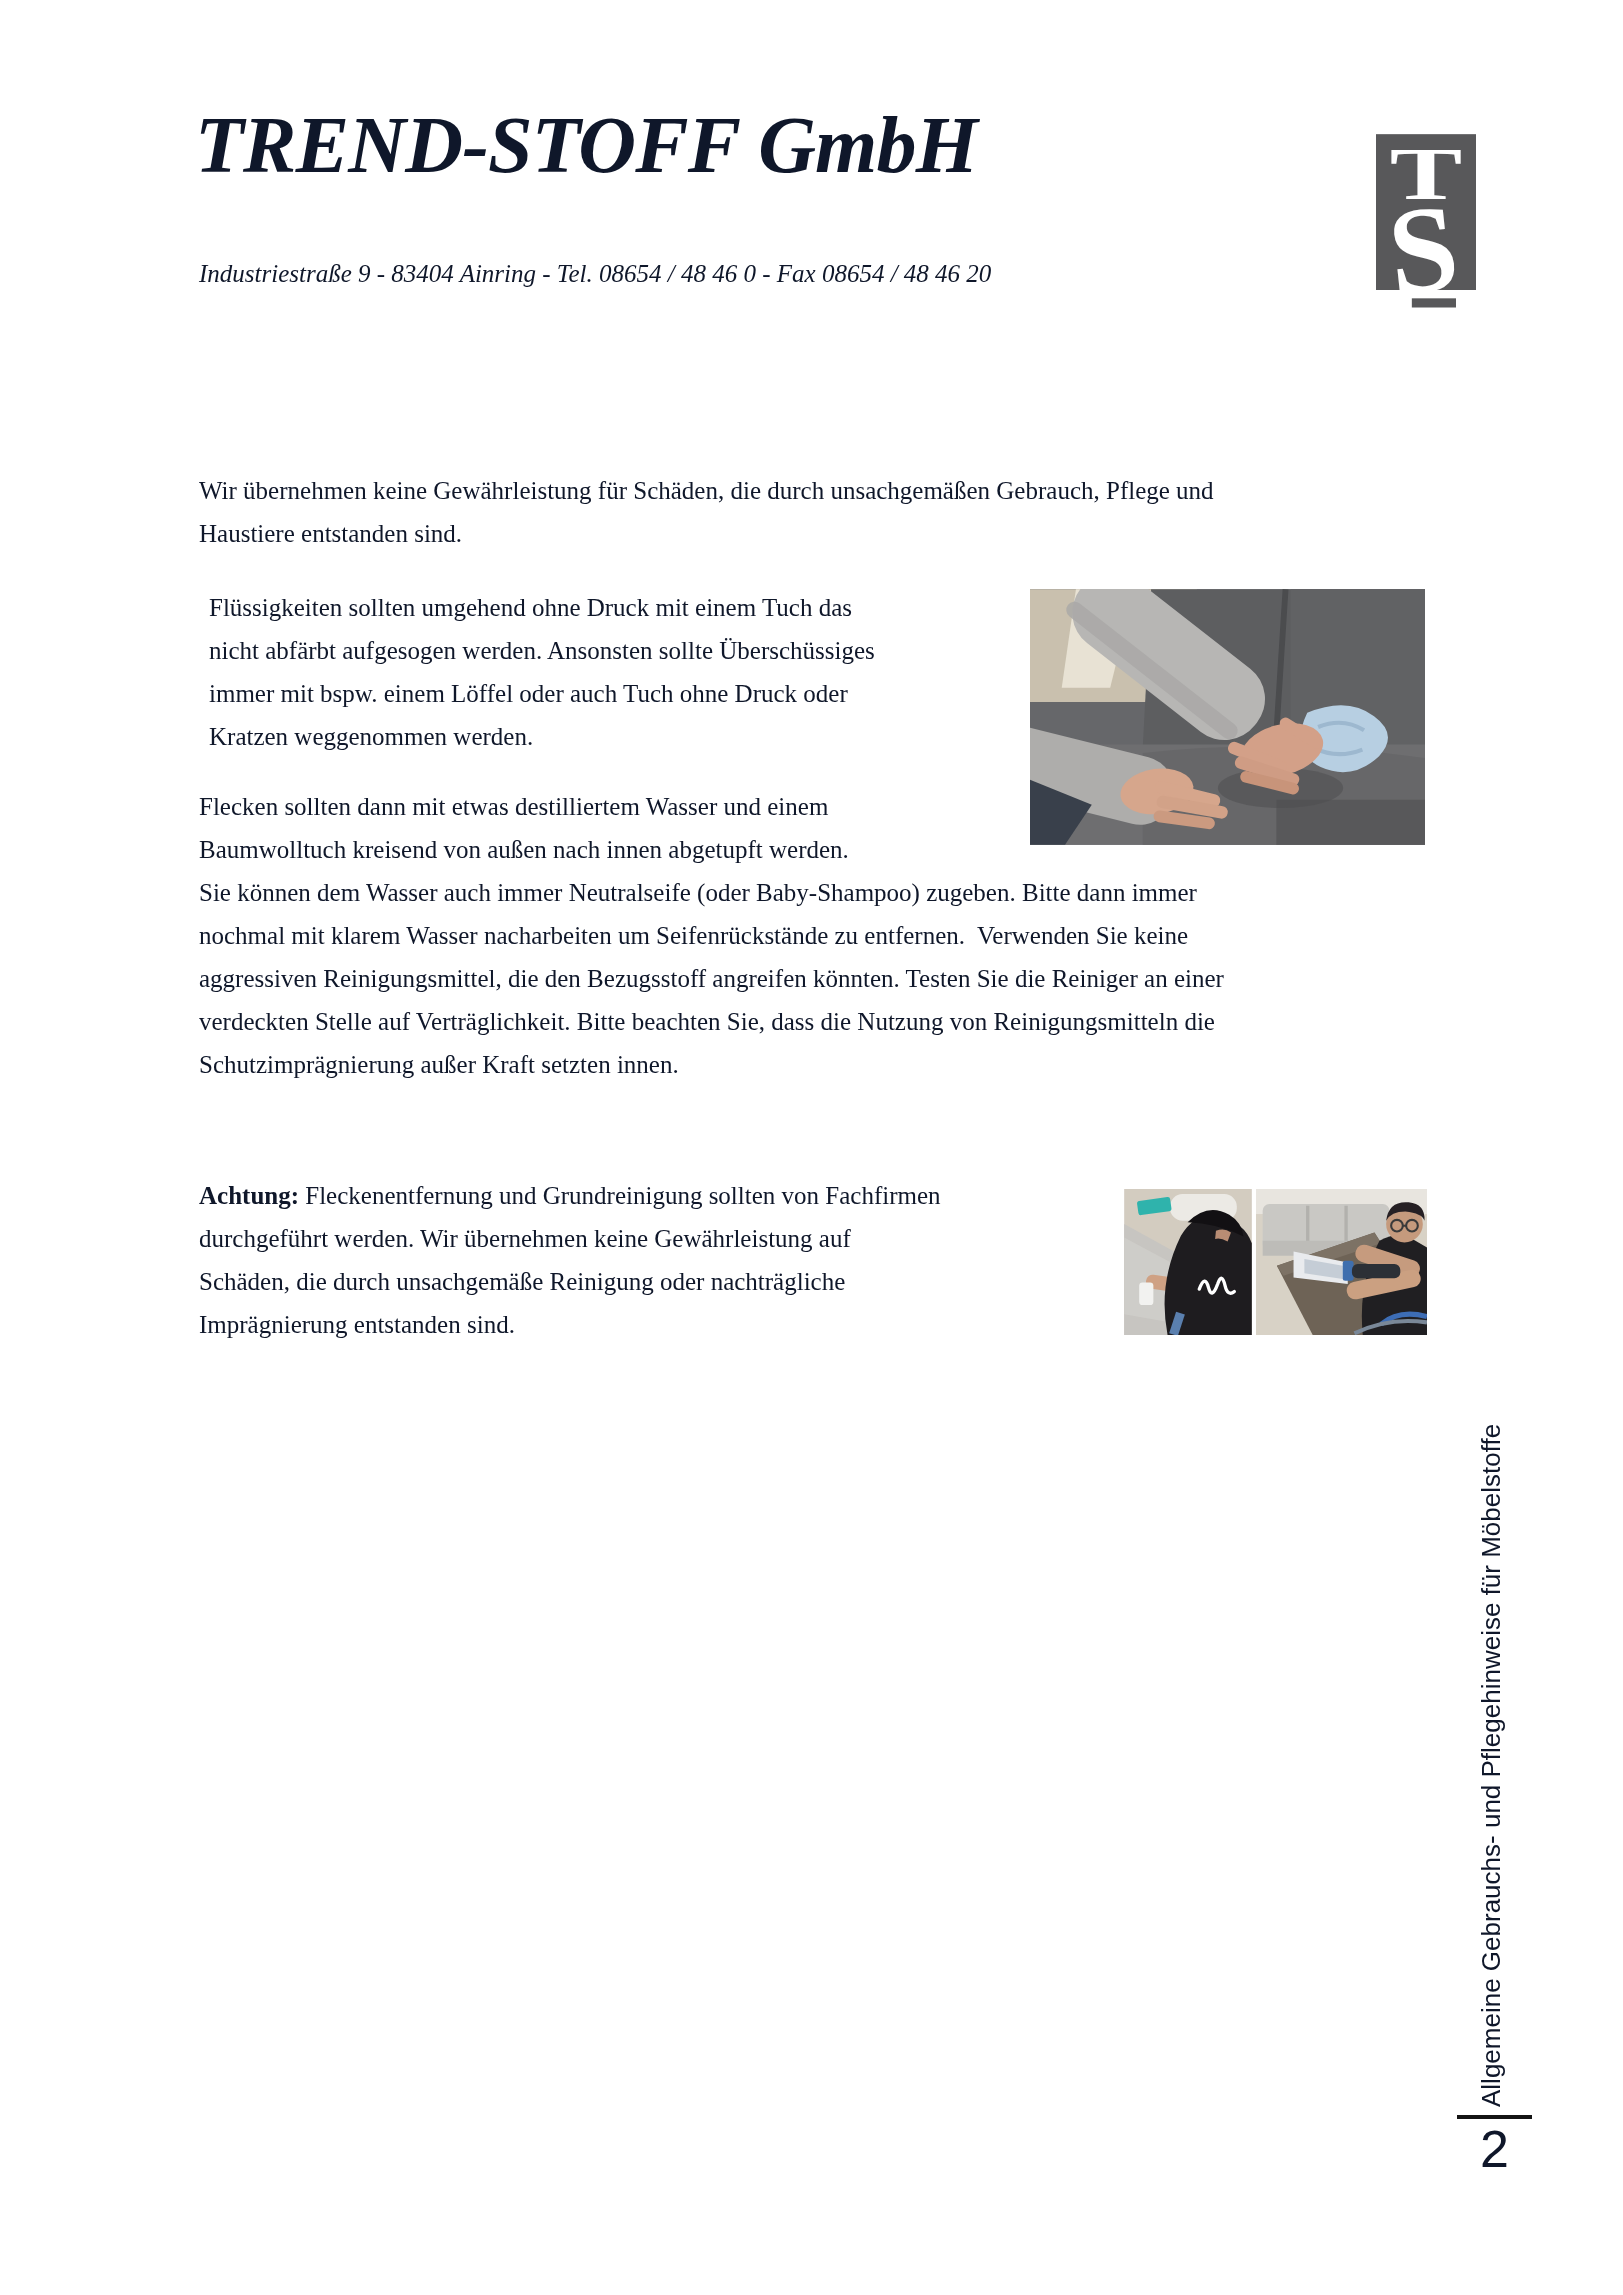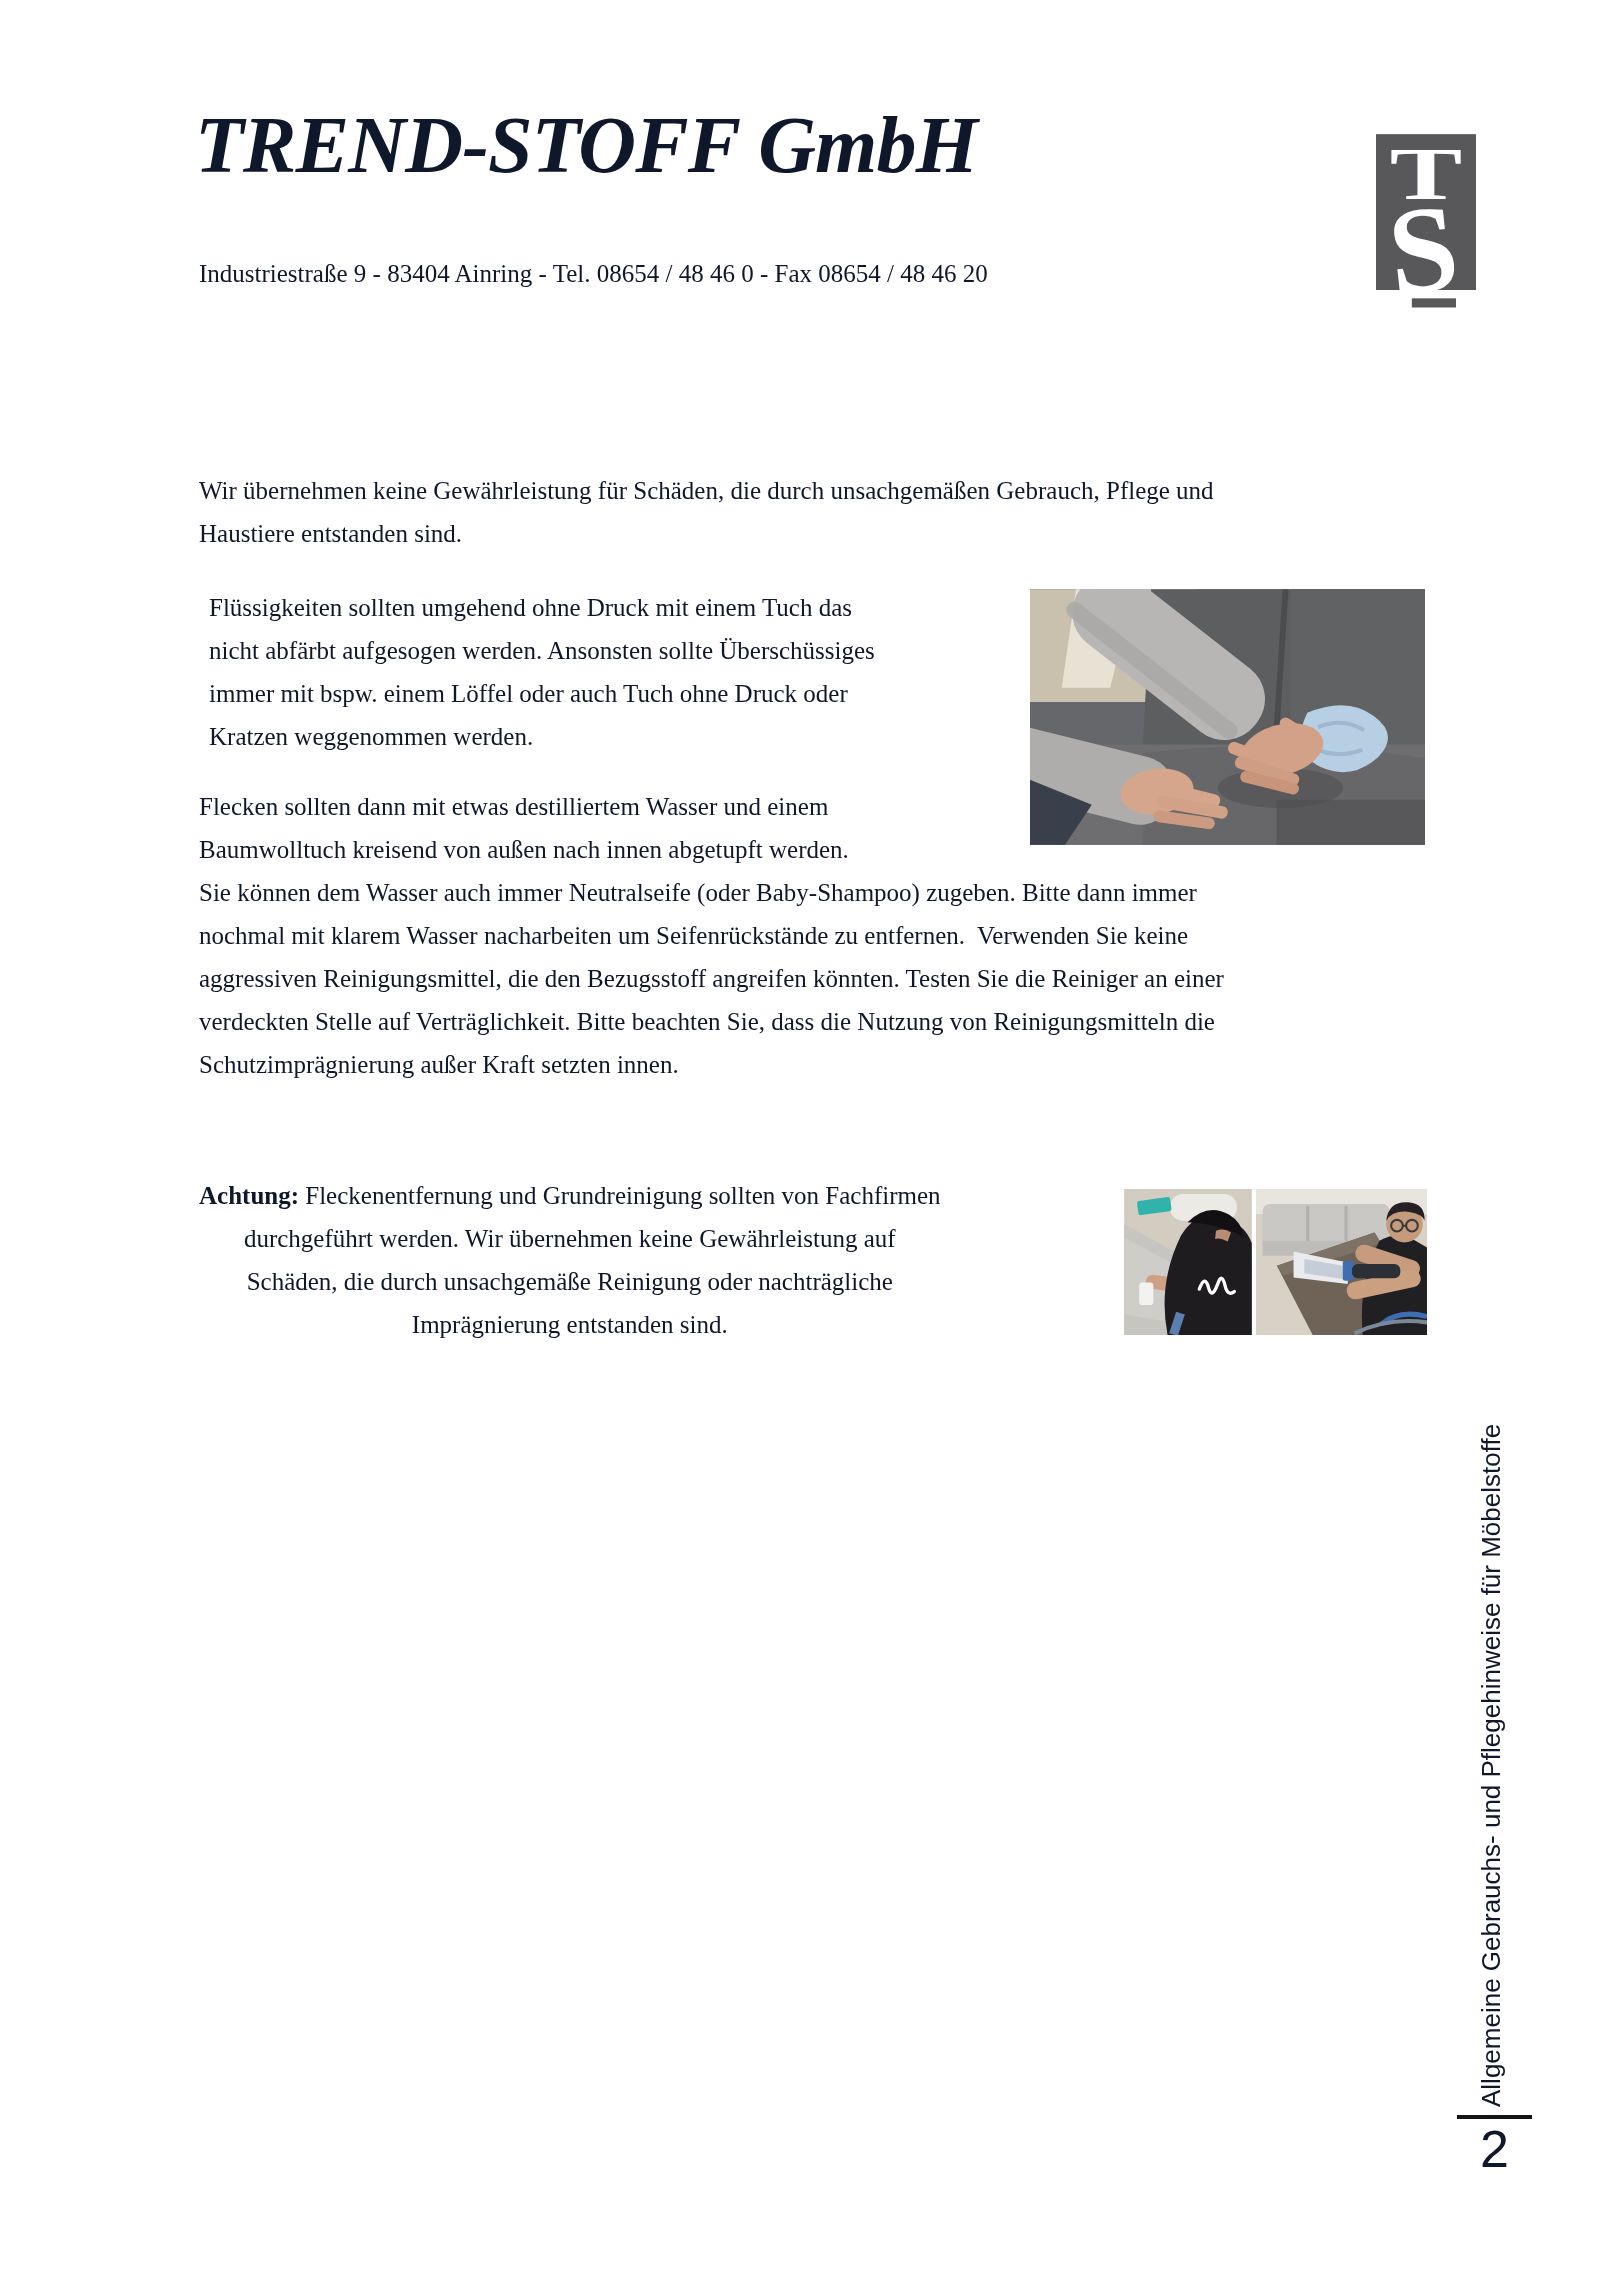--- a/index.html
+++ b/index.html
@@ -4,21 +4,21 @@
 <style>
   html,body{margin:0;padding:0;background:#ffffff;}
   .page{position:relative;width:1624px;height:2295px;background:#ffffff;overflow:hidden;
         font-family:"Liberation Sans",sans-serif;color:#0f172a;}
   .abs{position:absolute;}
 
   
   .company-name{font-family:"Liberation Serif",serif;font-style:italic;font-weight:bold;
                 font-size:80px;line-height:1;letter-spacing:-0.8px;margin:0;}
   .company-subtitle{font-family:"Liberation Serif",serif;font-style:italic;font-size:42px;line-height:50px;}
-  .company-address{font-family:"Liberation Serif",serif;font-size:25px;line-height:30px;}
+  .company-address{font-family:"Liberation Serif",serif;font-style:italic;font-size:25px;line-height:30px;}
 
   
   .para .line{white-space:pre;font-size:25px;line-height:43px;height:43px;font-family:Liberation Serif, serif;}
   .para .line b{font-weight:bold;}
 
   
   .vlabel{writing-mode:vertical-rl;transform:rotate(180deg);font-size:26px;line-height:33px;
           height:730px;white-space:nowrap;}
   .pageline{background:#141414;}
   .pagenum{font-size:52px;line-height:55px;text-align:center;}
@@ -100,21 +100,21 @@
 
     <g>
       <ellipse cx="302" cy="192" rx="50" ry="30" fill="#d3a088" transform="rotate(-14 302 192)"></ellipse>
       <rect x="238" y="180" width="74" height="15" rx="7" fill="#d3a088" transform="rotate(22 238 187)"></rect>
       <rect x="246" y="198" width="80" height="15" rx="7" fill="#cf9c84" transform="rotate(18 246 205)"></rect>
       <rect x="252" y="216" width="72" height="14" rx="7" fill="#c8947a" transform="rotate(14 252 223)"></rect>
       <rect x="300" y="150" width="58" height="14" rx="7" fill="#d3a088" transform="rotate(32 300 157)"></rect>
     </g>
   </svg>
 
-  <div class="abs para" style="left:199px;top:1174px;text-align:center;">
+  <div class="abs para" style="left:199px;top:1174px;">
     <div class="line"><b>Achtung:</b><span> Fleckenentfernung und Grundreinigung sollten von Fachfirmen</span></div>
     <div class="line">durchgeführt werden. Wir übernehmen keine Gewährleistung auf</div>
     <div class="line">Schäden, die durch unsachgemäße Reinigung oder nachträgliche</div>
     <div class="line">Imprägnierung entstanden sind.</div>
   </div>
 
   <svg class="abs" style="left:1124px;top:1189px;" width="128" height="146" viewBox="0 0 153 175">
     <rect width="153" height="175" fill="#d3ccc0"></rect>
     <rect x="55" y="6" width="80" height="32" rx="15" fill="#eceae5"></rect>
     <rect x="16" y="12" width="40" height="17" rx="3" fill="#2fb3ac" transform="rotate(-8 36 20)"></rect>

